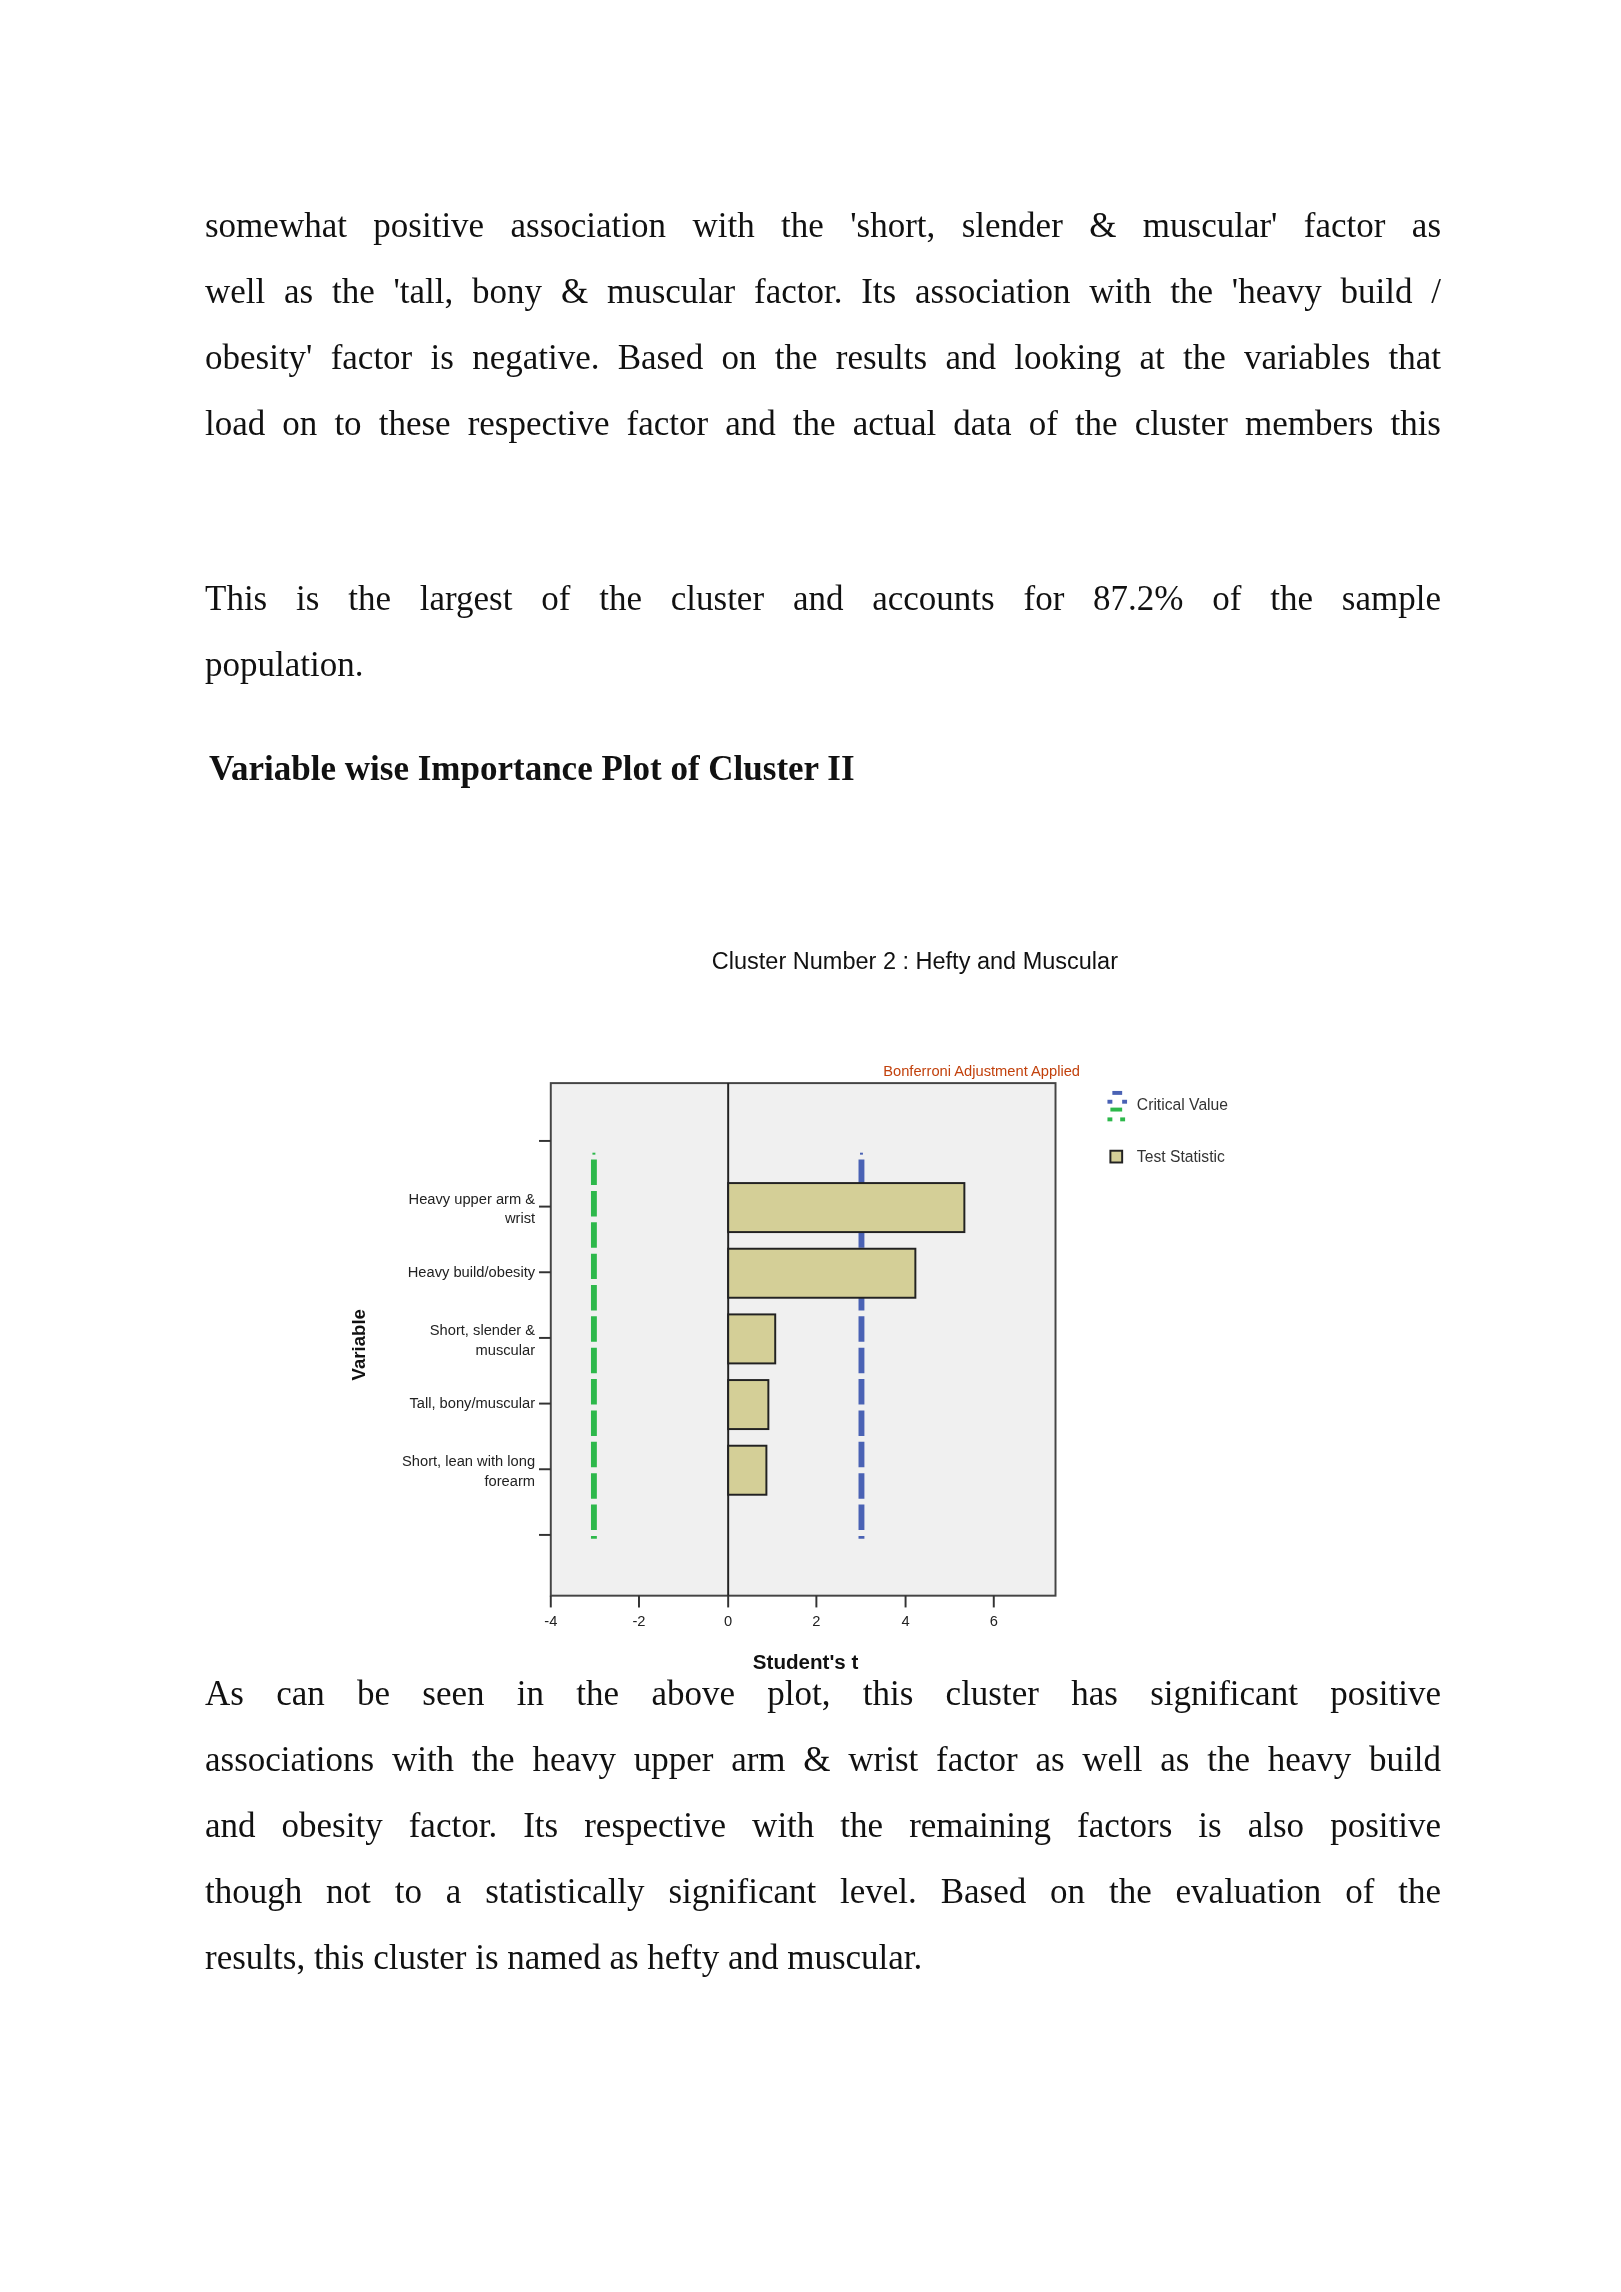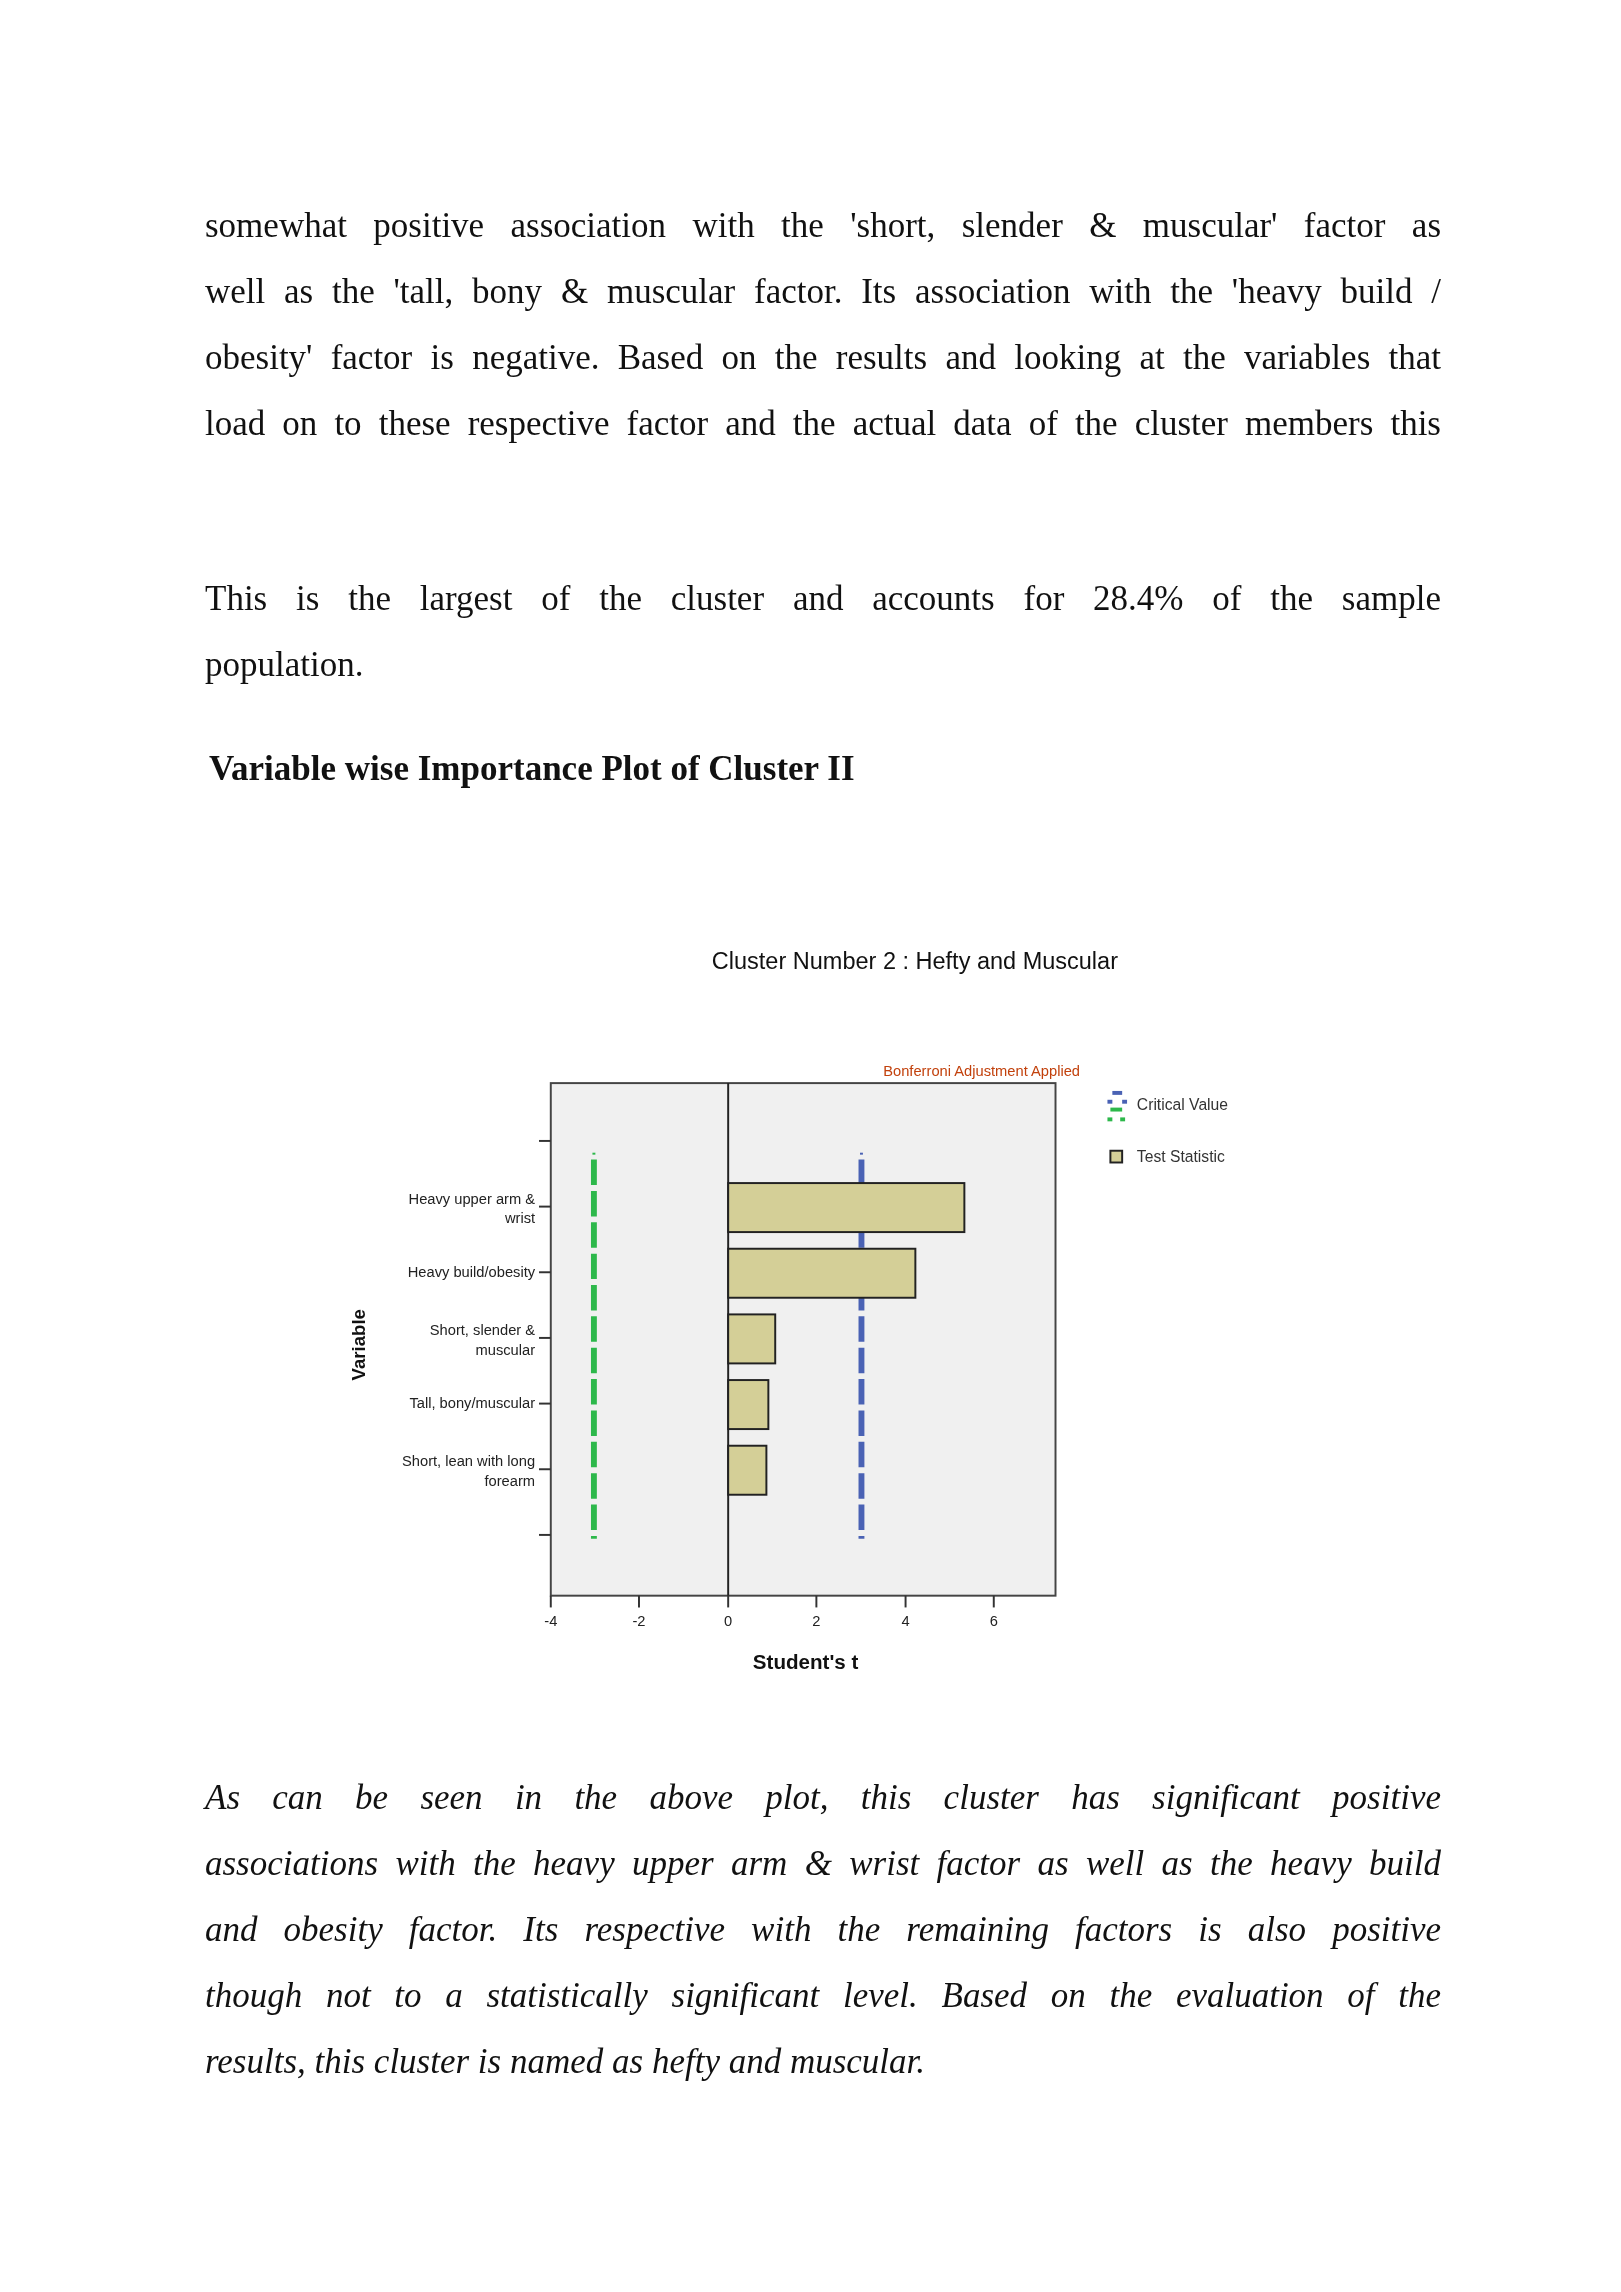--- a/index.html
+++ b/index.html
@@ -31,21 +31,21 @@
 <body>
 
 <div class="para" style="top:185px;">
   <span class="line">somewhat positive association with the 'short, slender &amp; muscular' factor as</span>
   <span class="line">well as the 'tall, bony &amp; muscular factor. Its association with the 'heavy build /</span>
   <span class="line">obesity' factor is negative. Based on the results and looking at the variables that</span>
   <span class="line">load on to these respective factor and the actual data of the cluster members this</span>
 </div>
 
 <div class="para" style="top:558px;">
-  <span class="line">This is the largest of the cluster and accounts for 28.4% of the sample</span>
+  <span class="line">This is the largest of the cluster and accounts for 87.2% of the sample</span>
   <span class="line last">population.</span>
 </div>
 
 <h2 class="heading">Variable wise Importance Plot of Cluster II</h2>
 
 <div class="chart-title">Cluster Number 2 : Hefty and Muscular</div>
 <div class="chart-subtitle">Bonferroni Adjustment Applied</div>
 
 <svg style="position:absolute;left:0;top:0;" width="1621" height="1686" viewBox="0 0 1654 1720">
 
@@ -113,20 +113,20 @@
       <rect x="1133" y="1130" width="12" height="4" fill="#2db84b"></rect>
       <rect x="1130" y="1158" width="5" height="4" fill="#2db84b" transform="translate(0,-18)"></rect>
       <rect x="1143" y="1158" width="5" height="4" fill="#2db84b" transform="translate(0,-18)"></rect>
     </g>
     <text x="1160" y="1132" font-size="16" fill="#333">Critical Value</text>
     <rect x="1133" y="1174" width="12" height="12" fill="#d4cf97" stroke="#222" stroke-width="2"></rect>
     <text x="1160" y="1186" font-size="16" fill="#333">Test Statistic</text>
   </g>
 </svg>
 
-<div class="para" style="top:1757px;font-style:italic;">
+<div class="para" style="top:1653px;">
   <span class="line">As can be seen in the above plot, this cluster has significant positive</span>
   <span class="line">associations with the heavy upper arm &amp; wrist factor as well as the heavy build</span>
   <span class="line">and obesity factor. Its respective with the remaining factors is also positive</span>
   <span class="line">though not to a statistically significant level. Based on the evaluation of the</span>
   <span class="line last">results, this cluster is named as hefty and muscular.</span>
 </div>
 
 
 </body></html>

